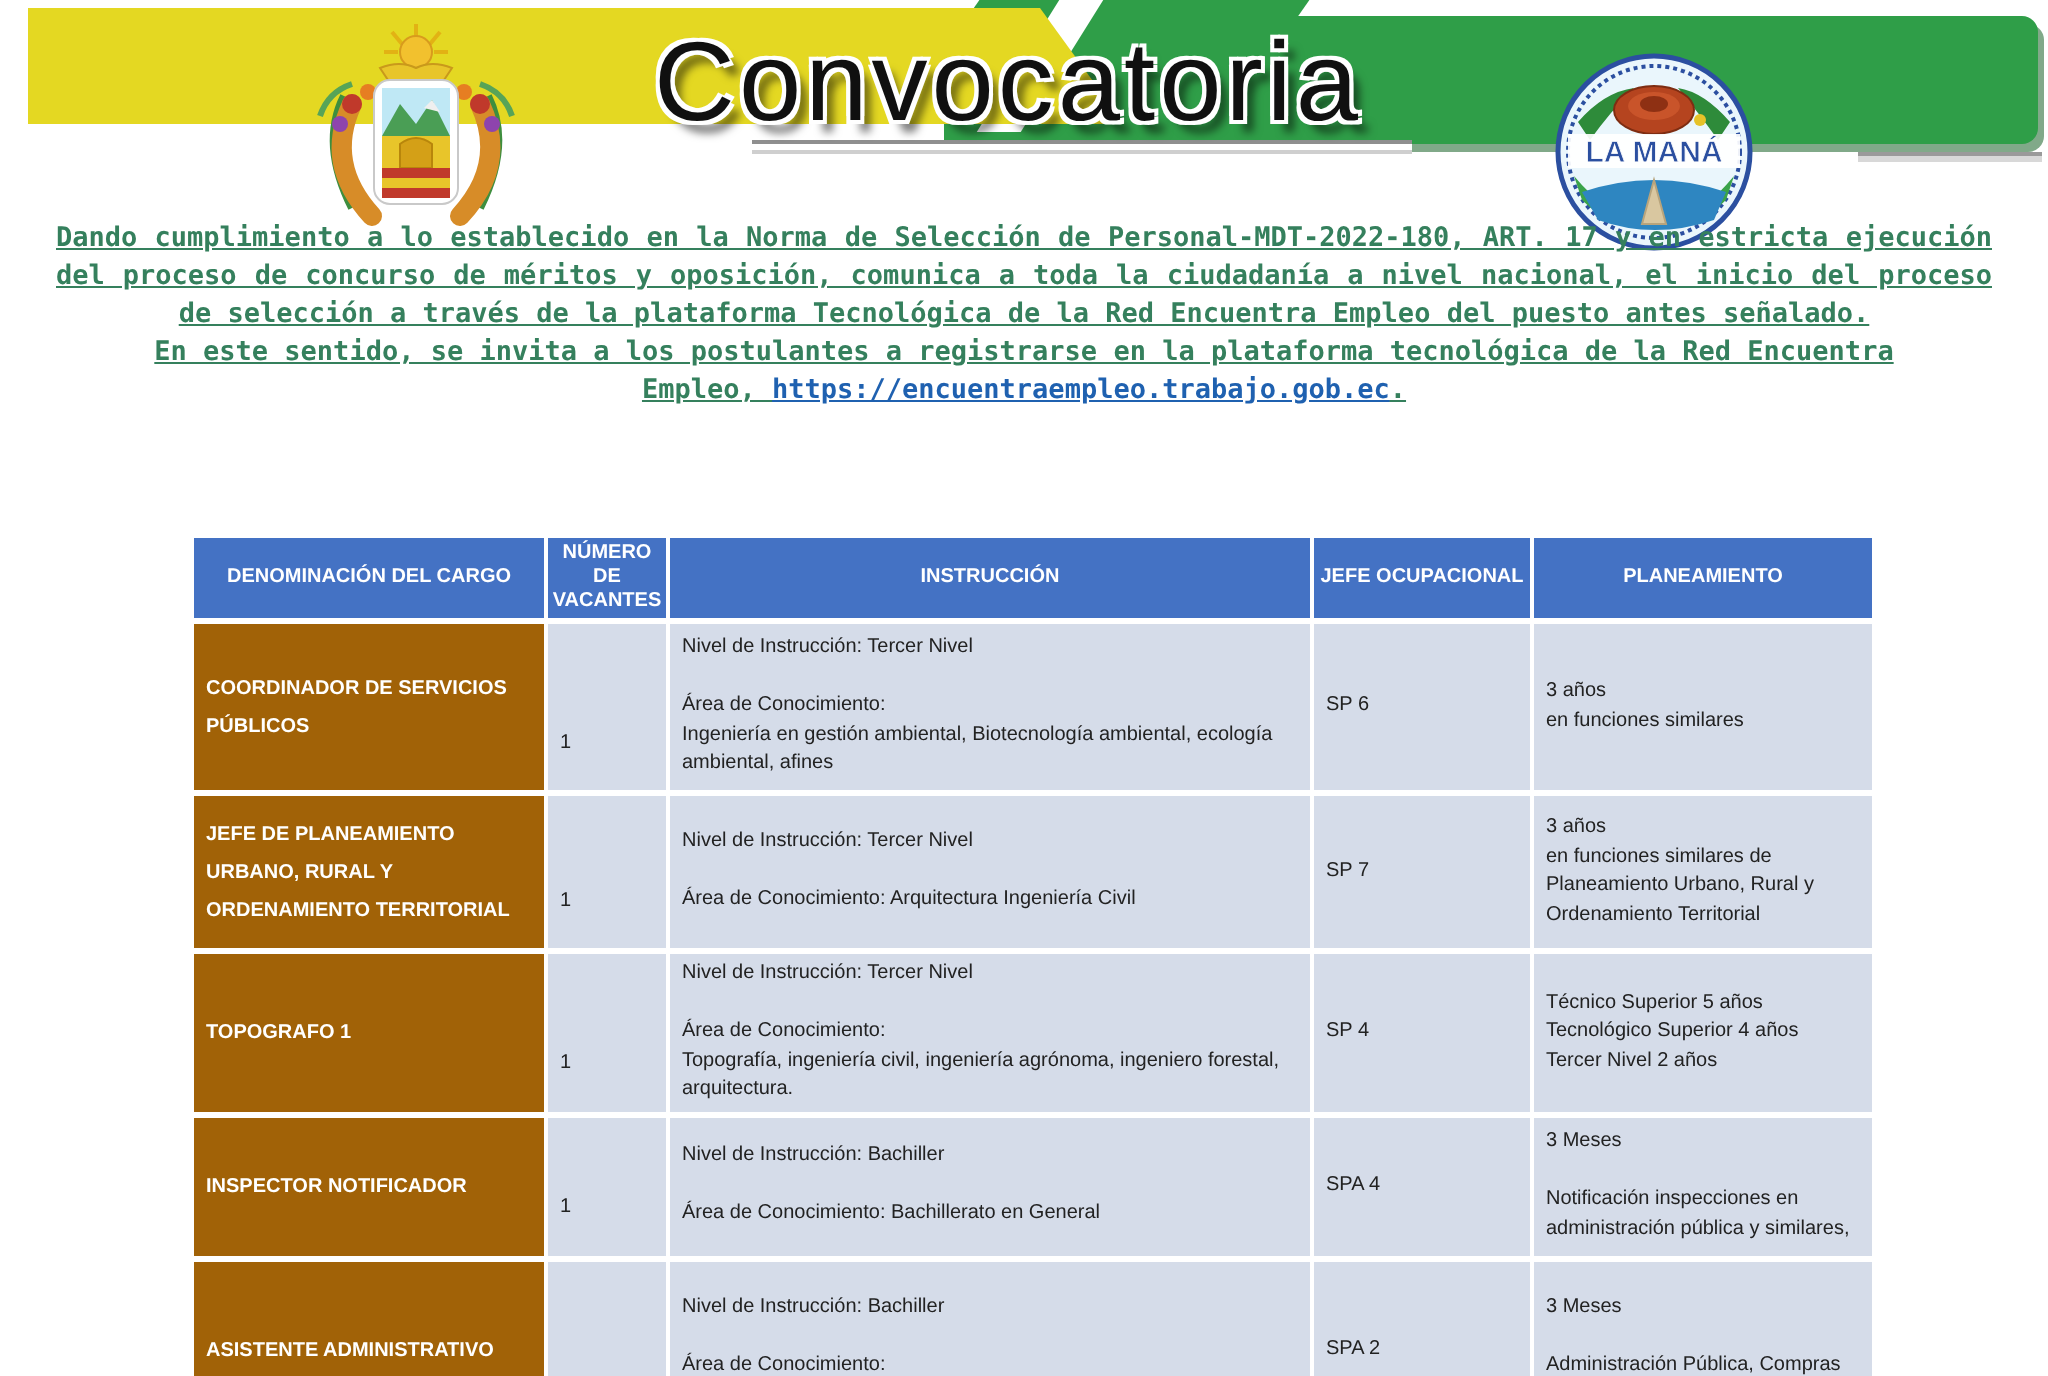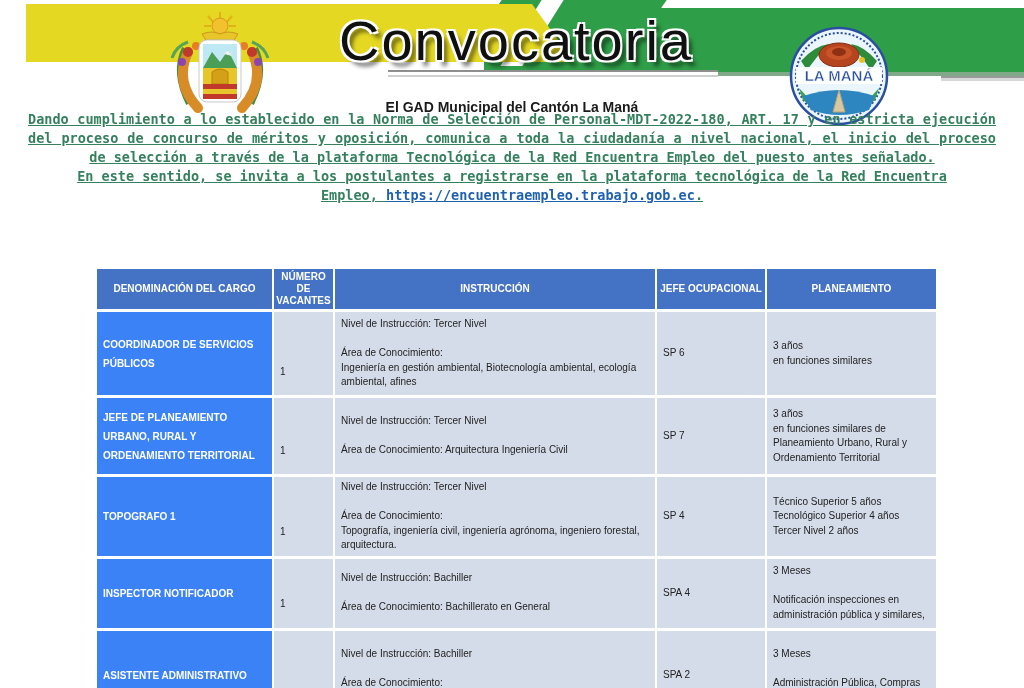--- a/index.html
+++ b/index.html
@@ -3,21 +3,21 @@
 <meta charset="utf-8">
 <style>
   * { margin:0; padding:0; box-sizing:border-box; }
   html,body { background:#fff; }
   #page {
     position:relative; width:1024px; height:688px; margin:0 auto;
     background:#fff; overflow:hidden;
     font-family:"Liberation Sans", sans-serif;
   }
   
-  #banner { position:absolute; left:16px; top:0; width:856px; height:96px; }
+  #banner { position:absolute; left:4px; top:0; width:856px; height:96px; }
   .green-notch {
     position:absolute; left:478px; top:0; width:165px; height:22px;
     background:#2F9E48; transform:skewX(-35deg);
   }
   .green-band {
     position:absolute; left:468px; top:8px; width:547px; height:64px;
     background:#2F9E48; border-radius:0 8px 8px 0;
     box-shadow:3px 4px 0 rgba(25,98,40,.55);
   }
   .white-stripe {
@@ -73,21 +73,21 @@
   #vacancy-table th {
     background:#4472C4; color:#fff; font-weight:bold; font-size:10px;
     text-align:center; vertical-align:middle; padding:2px; height:26px;
     line-height:1.2;
   }
   #vacancy-table td {
     background:#D5DCE9; vertical-align:middle;
     padding:3px 6px; white-space:pre-line; line-height:1.45;
   }
   #vacancy-table td.cargo {
-    background:#3b82f6; color:#fff; font-weight:bold; line-height:1.9;
+    background:#a16207; color:#fff; font-weight:bold; line-height:1.9;
   }
   #vacancy-table td.vac { vertical-align:bottom; padding-bottom:16px; }
   #vacancy-table tr.r1 { height:83px; }
   #vacancy-table tr.r2 { height:76px; }
   #vacancy-table tr.r3 { height:74px; }
   #vacancy-table tr.r4 { height:69px; }
   #vacancy-table tr.r5 { height:90px; }
 </style>
 </head>
 <body>
@@ -161,21 +161,20 @@
 
         <path d="M14,70 Q50,58 86,70 L80,84 Q50,94 22,84 Z" fill="#2E86C1"></path>
         <polygon points="44,86 50,64 56,86" fill="#D9C7A0" stroke="#B8A47C"></polygon>
 
         <rect x="7" y="41" width="86" height="17" fill="#FFFFFF" opacity="0.92"></rect>
         <text x="50" y="55" text-anchor="middle" font-family="Liberation Sans, sans-serif" font-size="15" font-weight="bold" fill="#2B4FA0" stroke="#FFFFFF" stroke-width="0.4">LA MANÁ</text>
       </svg>
     </div>
   </div>
 
-  <div class="gad-heading">El GAD Municipal del Cantón La Maná</div>
 
   <div class="body-copy">
     <p class="p1">Dando cumplimiento a lo establecido en la Norma de Selección de Personal-MDT-2022-180,  ART. 17 y en estricta ejecución del proceso de concurso de méritos y oposición, comunica a toda la ciudadanía a nivel nacional, el inicio del proceso de selección a través de la plataforma Tecnológica de la Red Encuentra Empleo del puesto antes señalado.</p>
     <p class="p2"><span>En este sentido, se invita a los postulantes a registrarse en la plataforma tecnológica de la Red Encuentra</span><br>
       <span>Empleo, </span><a href="#">https://encuentraempleo.trabajo.gob.ec</a><span>.</span>
     </p>
   </div>
 
 
   <table id="vacancy-table">

